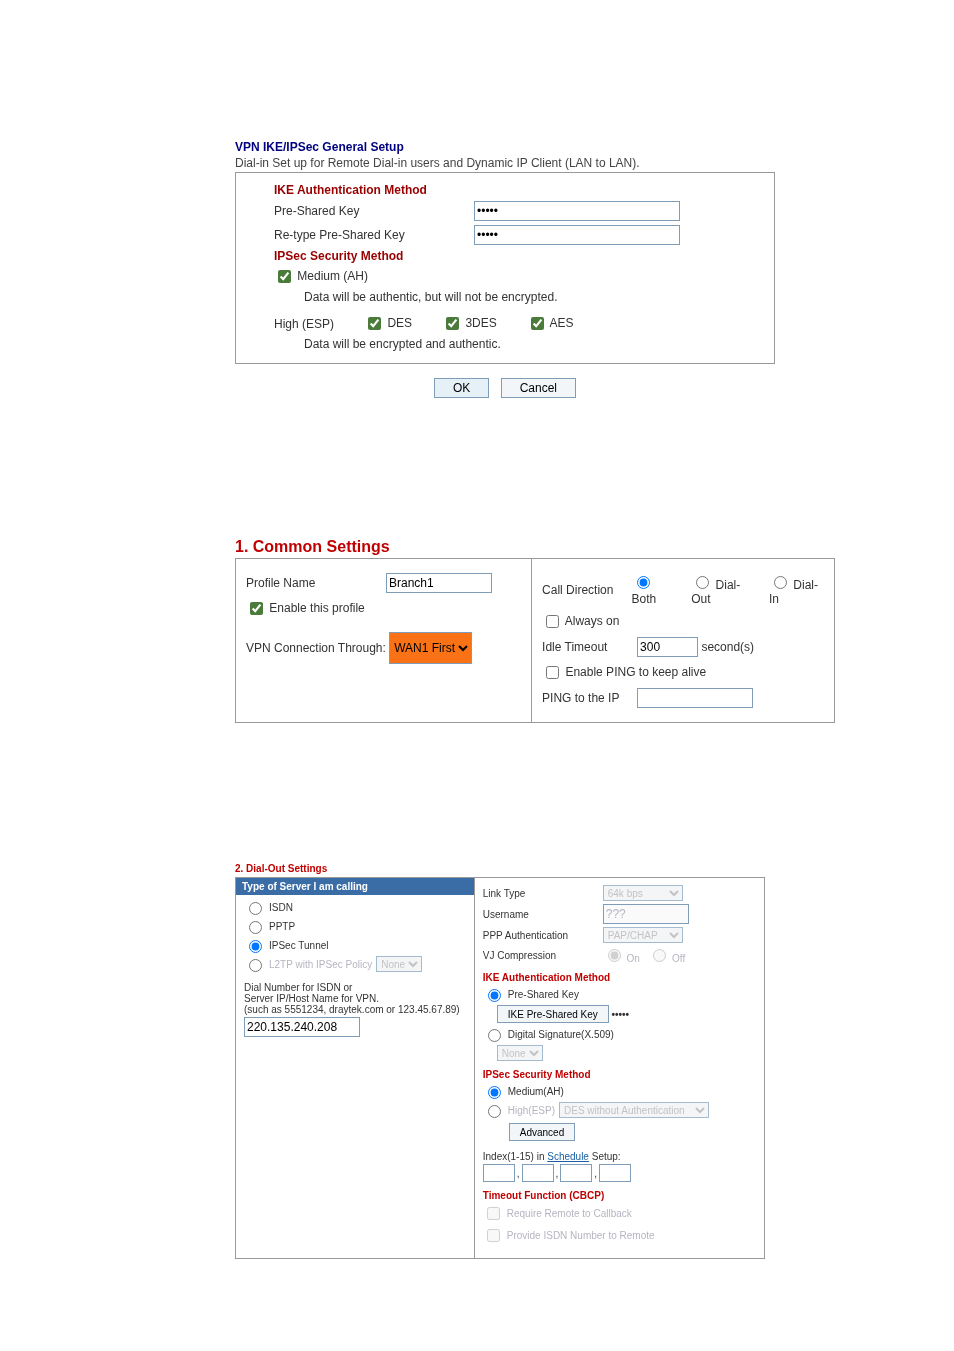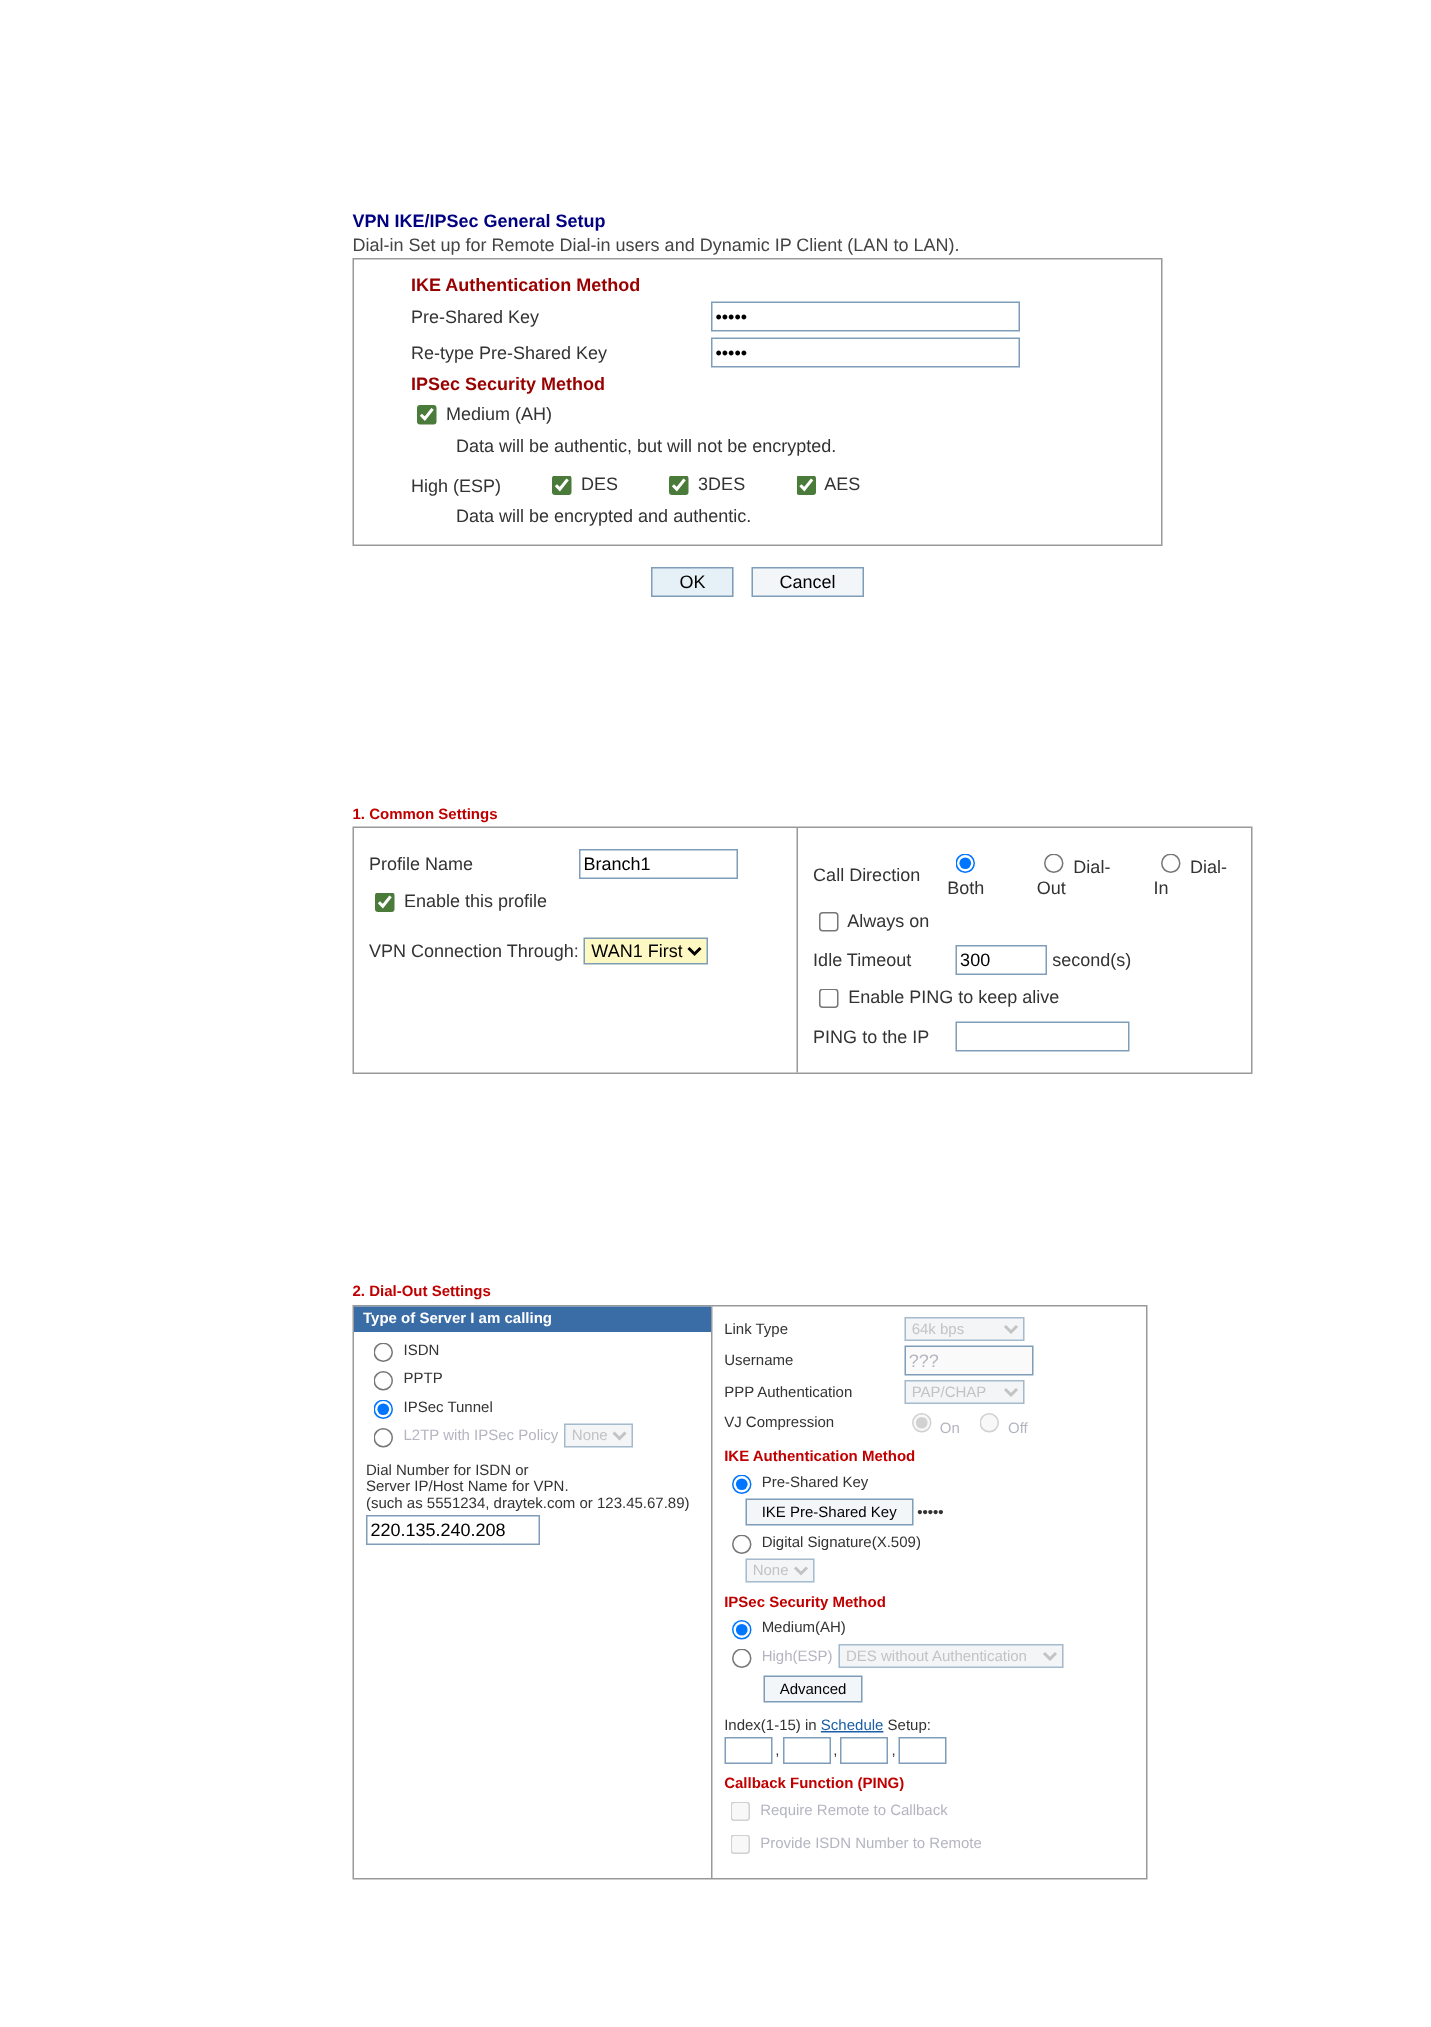--- a/index.html
+++ b/index.html
@@ -83,35 +83,35 @@
   }
   .btnrow .btn { margin: 0 4px; }
   input[type=checkbox] {
     vertical-align: middle;
     accent-color: #4a7b3a;
   }
   select {
     font-family: inherit;
     font-size: 12px;
     border: 1px solid #7f9db9;
-    background: #fef9c3;
-    height: 18px;
+    background: #f97316;
+    height: 32px;
   }
   select:disabled {
     background: #eef1f5;
     color: #aaa;
   }
   
   .sect2 {
     margin-top: 140px;
   }
   .sect2-title {
     color: #c00000;
     font-weight: bold;
-    font-size: 10px;
+    font-size: 16px;
     margin-bottom: 2px;
   }
   .panel2 {
     border: 1px solid #999;
     display: flex;
     background: #fff;
   }
   .panel2-left, .panel2-right {
     padding: 8px 10px;
   }
@@ -404,21 +404,21 @@
           <div class="sched-inputs">
             <input type="text" style="">
               <span>,</span>
             <input type="text" style="">
               <span>,</span>
             <input type="text" style="">
               <span>,</span>
             <input type="text" style="">
           </div>
 
-          <div class="sub3 red">Callback Function (PING)</div>
+          <div class="sub3 red">Timeout Function (CBCP)</div>
           <div class="opt">
               <input type="checkbox" disabled="" style="">
               <span class="dis-text">Require Remote to Callback</span>
             </div>
           <div class="opt">
               <input type="checkbox" disabled="" style="">
               <span class="dis-text">Provide ISDN Number to Remote</span>
             </div>
         </div>
       </div>

